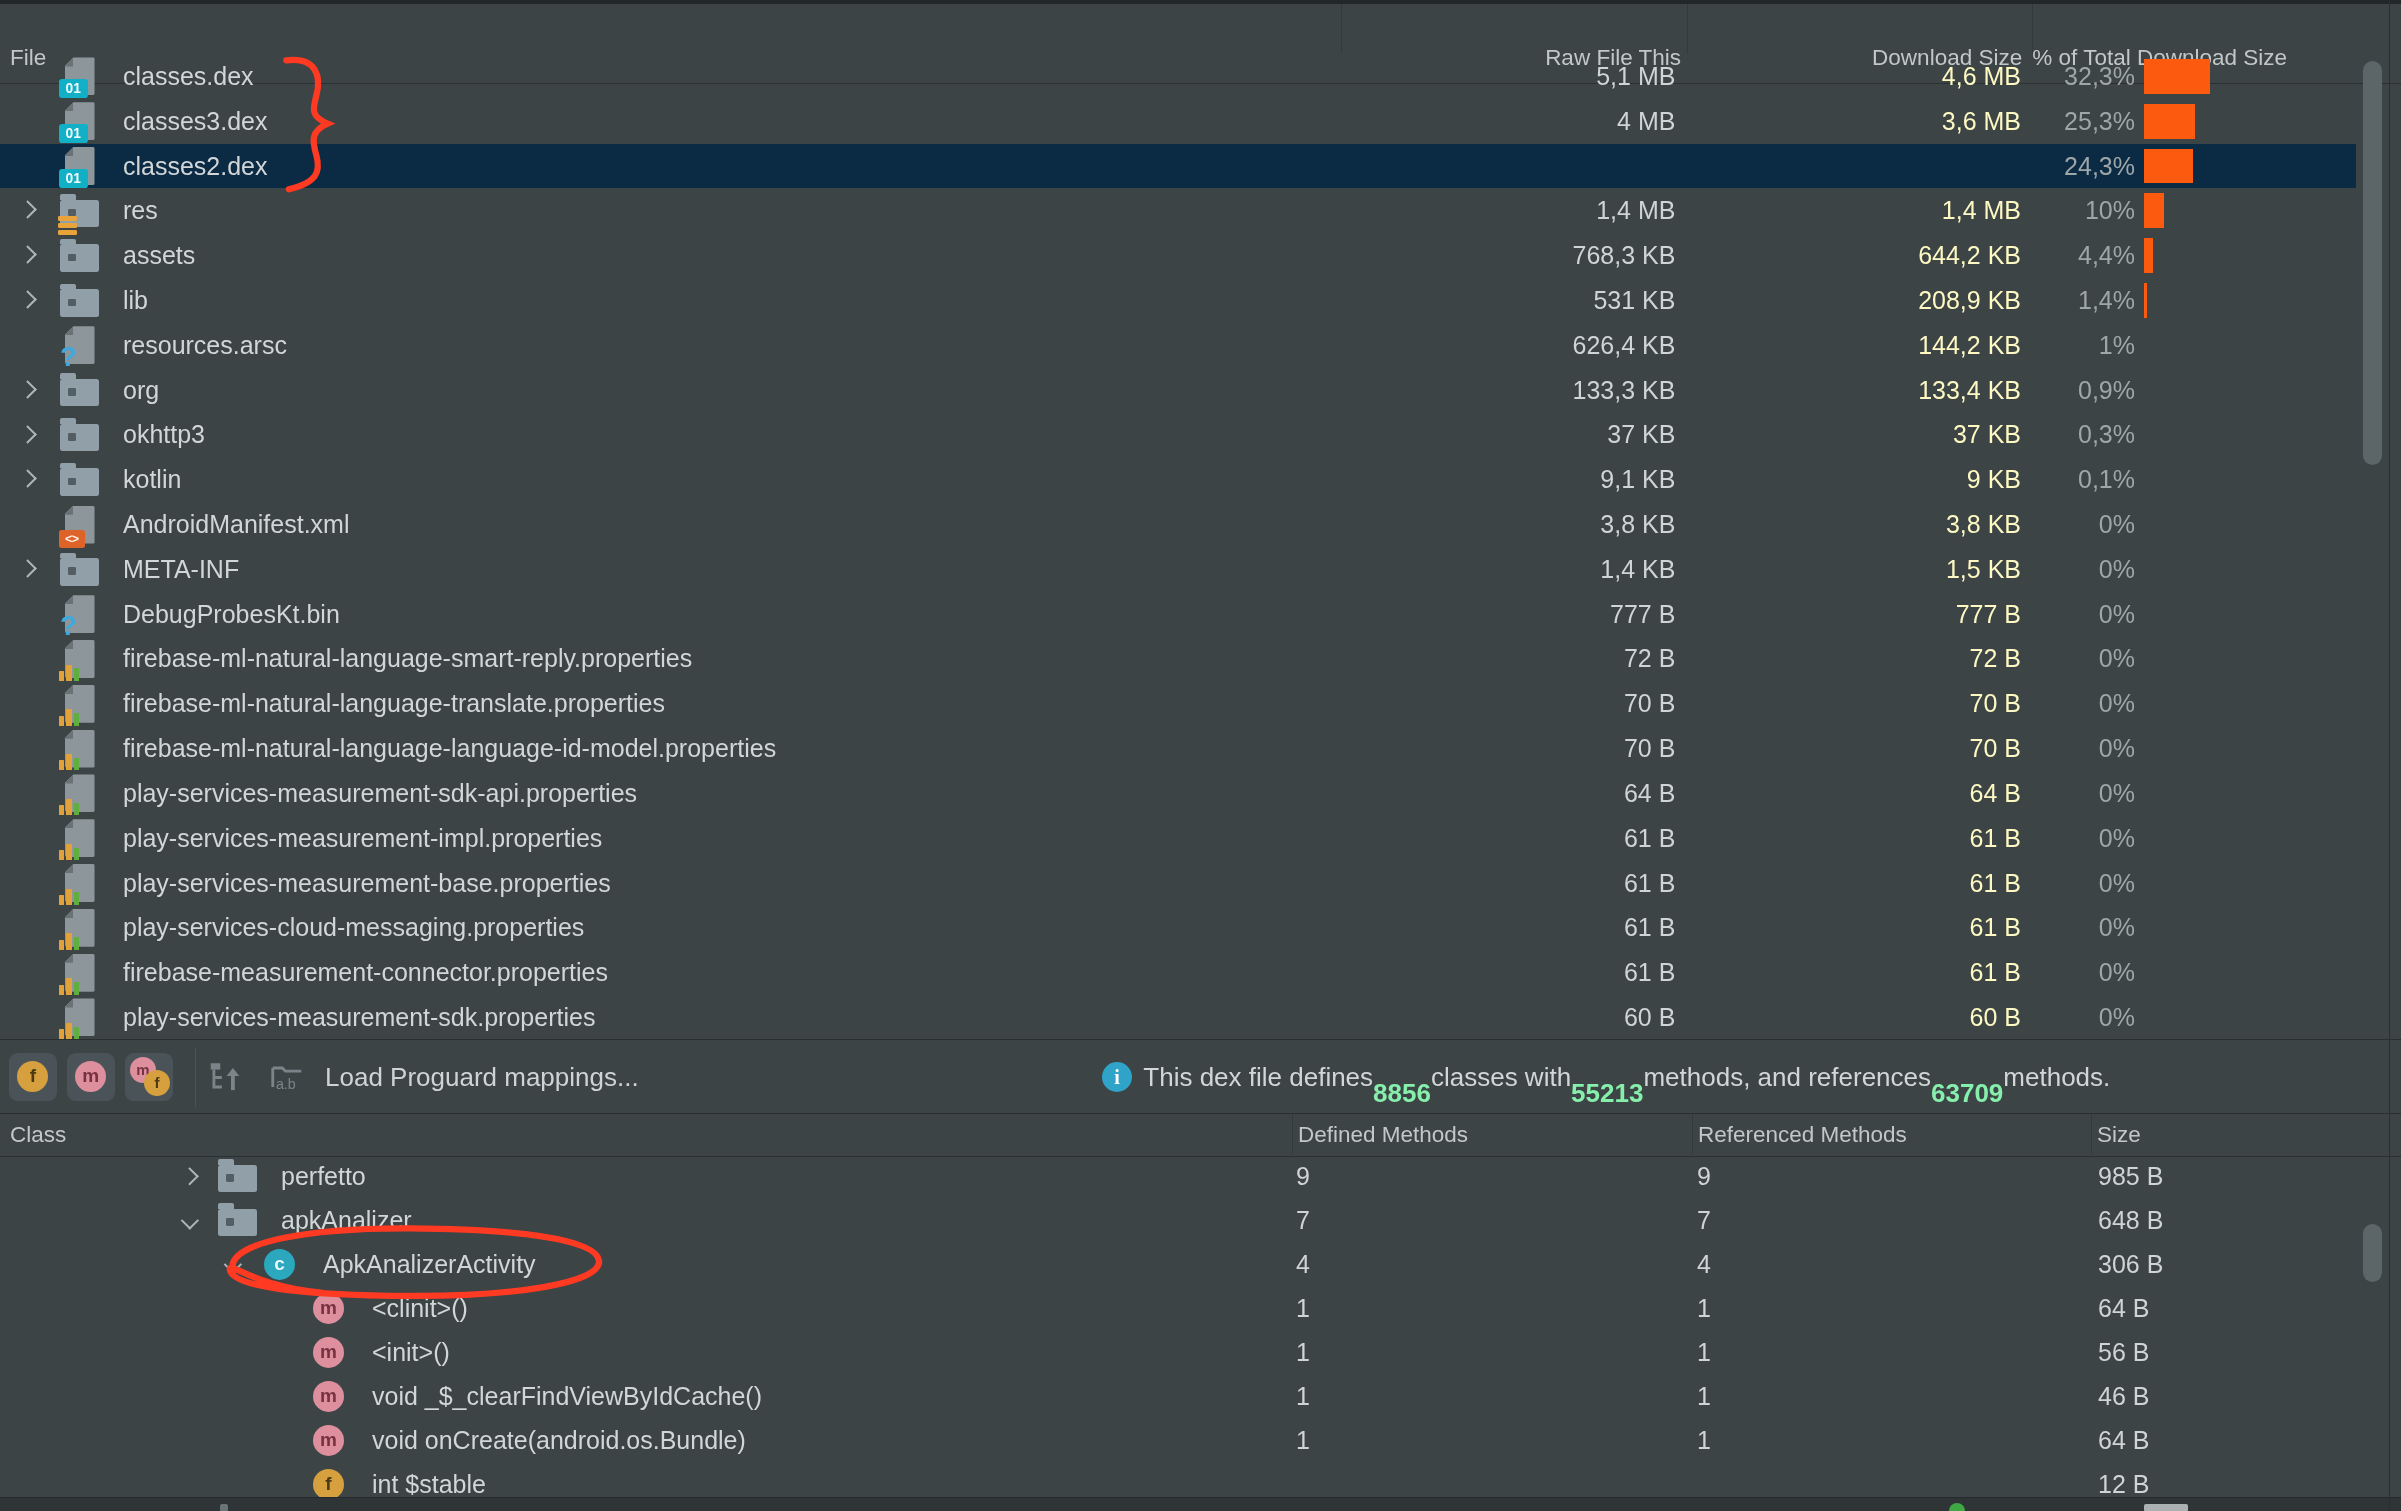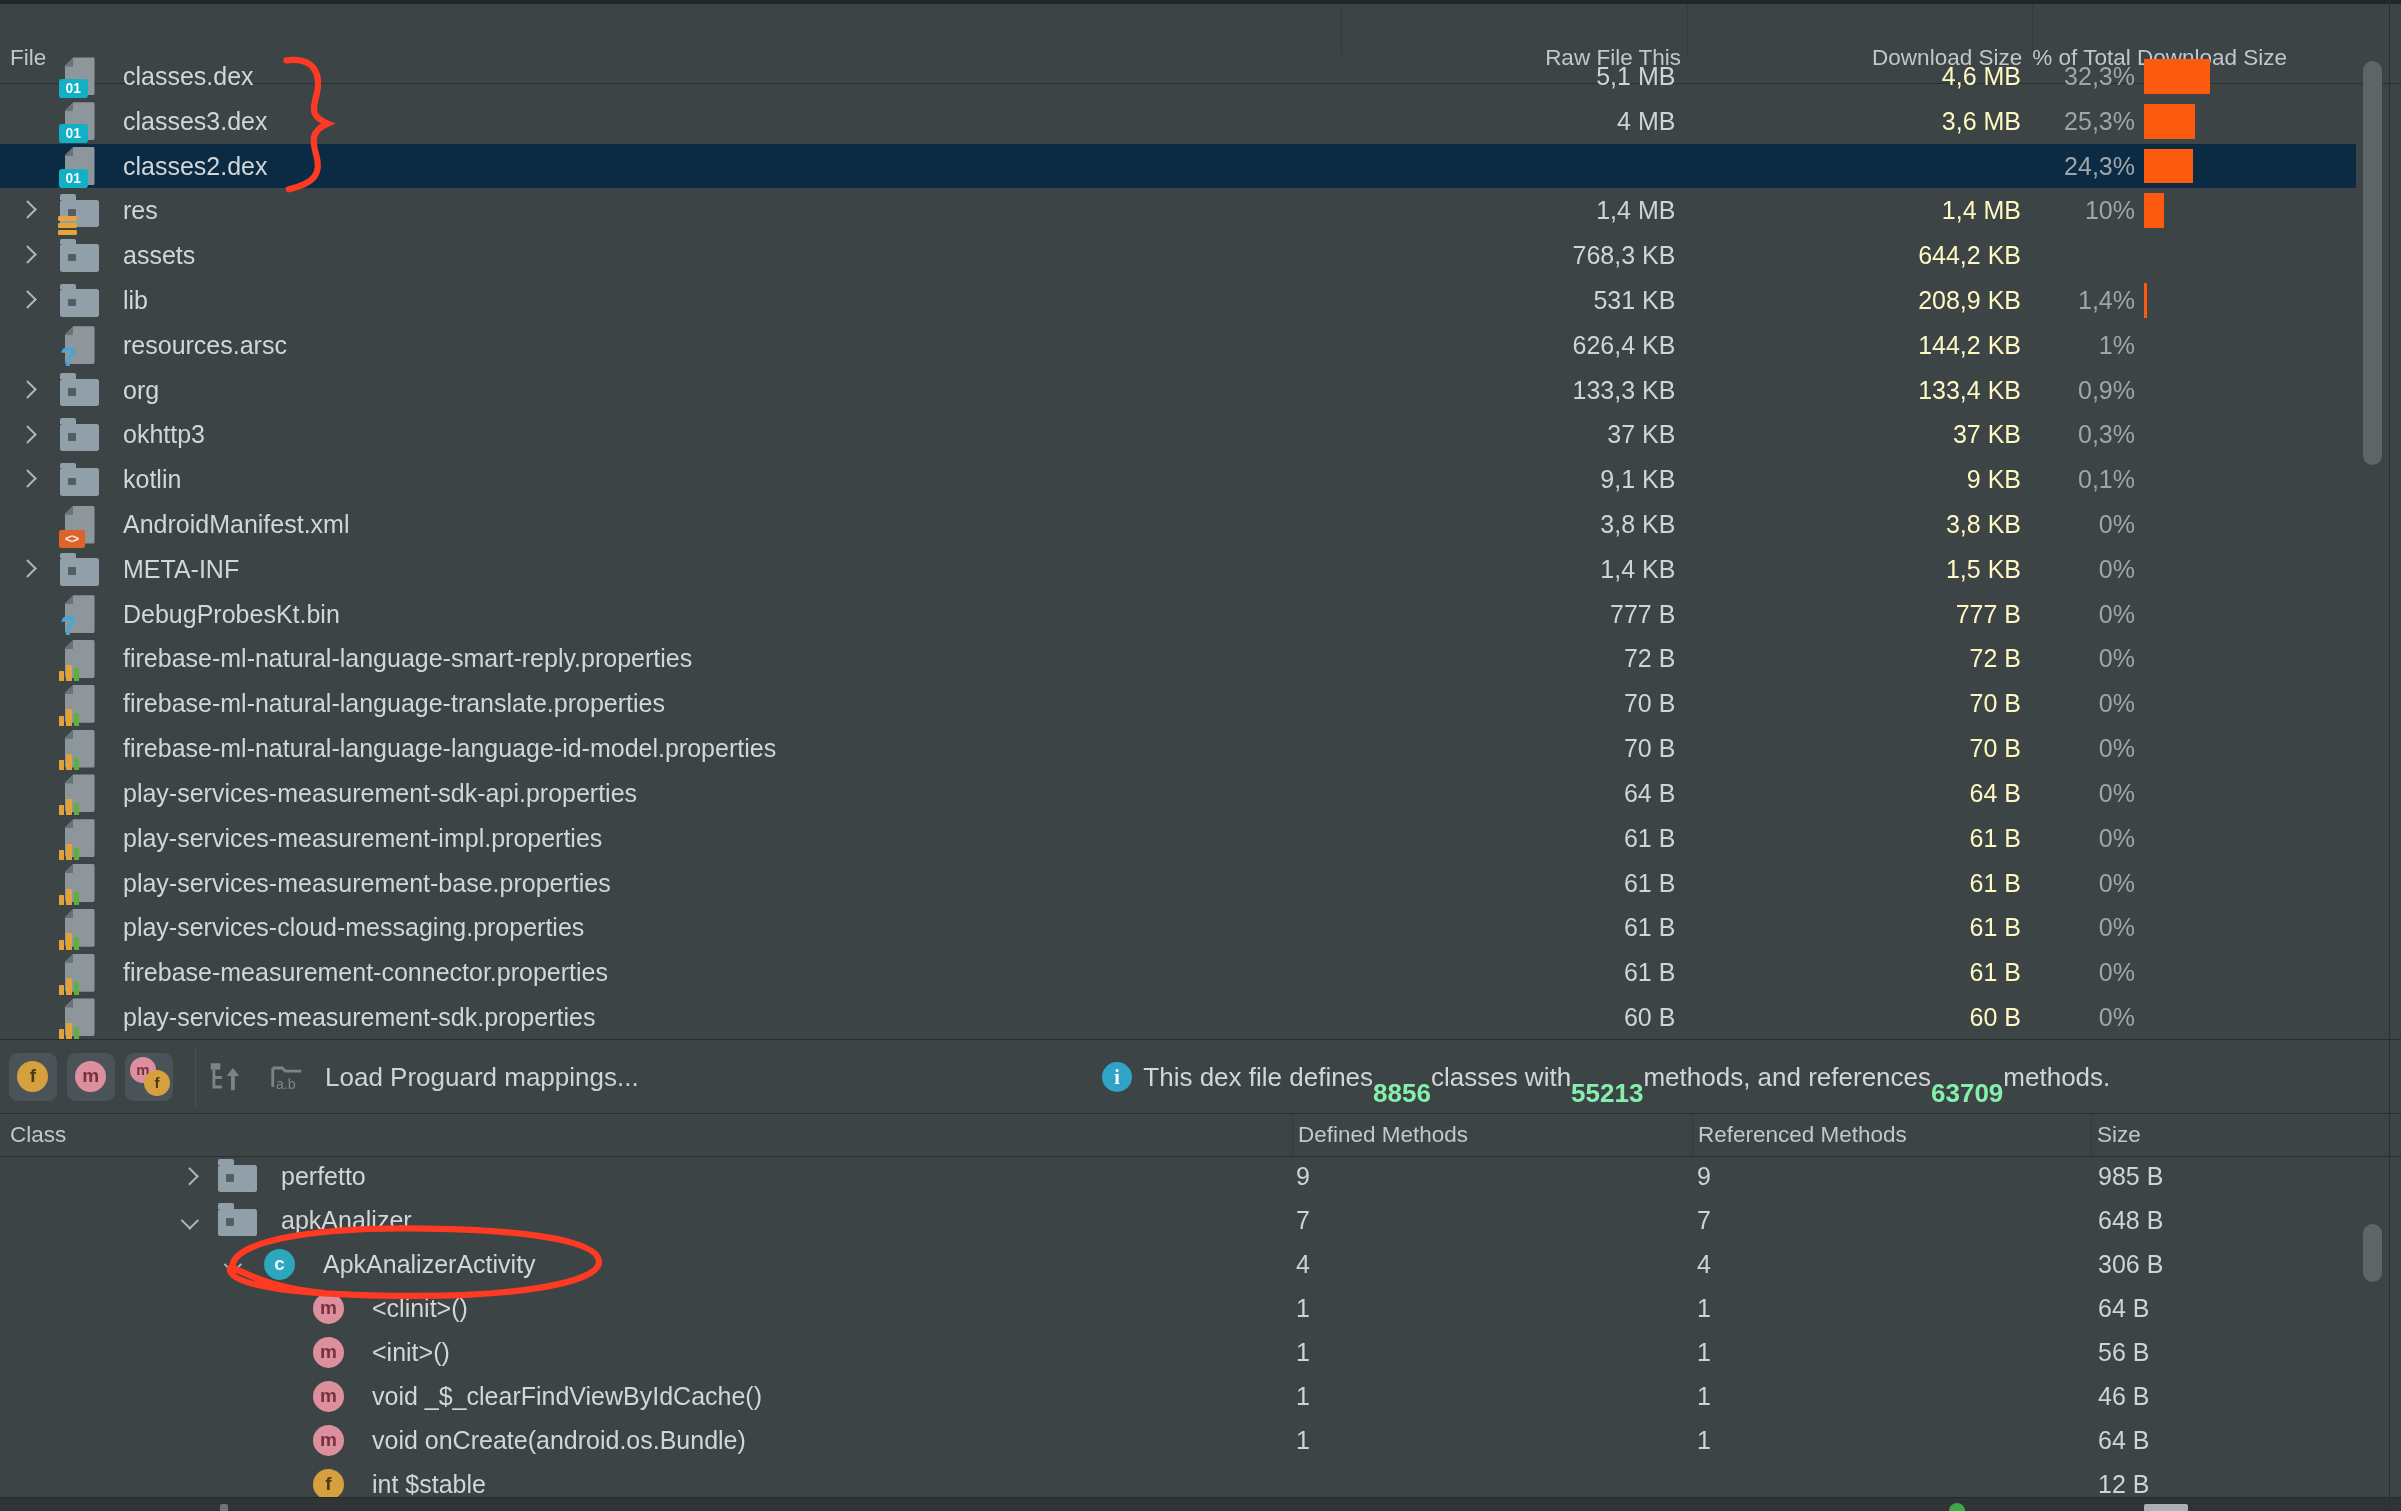--- a/index.html
+++ b/index.html
@@ -186,20 +186,24 @@
       <div class="row">
         <div class="cell-file">
           <span class="chevron right" style="left: 21px; top: 15px;"></span>
           <span class="fico">
             <span class="folder"></span>
           </span>
           <span class="flabel">assets</span>
         </div>
         <div class="cell-raw">768,3 KB</div>
         <div class="cell-dl">644,2 KB</div>
+        <div class="cell-pct">
+          <span class="pct-label">4,4%</span>
+          <span class="pbar" style="width: 8.8px;"></span>
+        </div>
       </div>
       <div class="row">
         <div class="cell-file">
           <span class="chevron right" style="left: 21px; top: 15px;"></span>
           <span class="fico">
             <span class="folder"></span>
           </span>
           <span class="flabel">lib</span>
         </div>
         <div class="cell-raw">531 KB</div>

